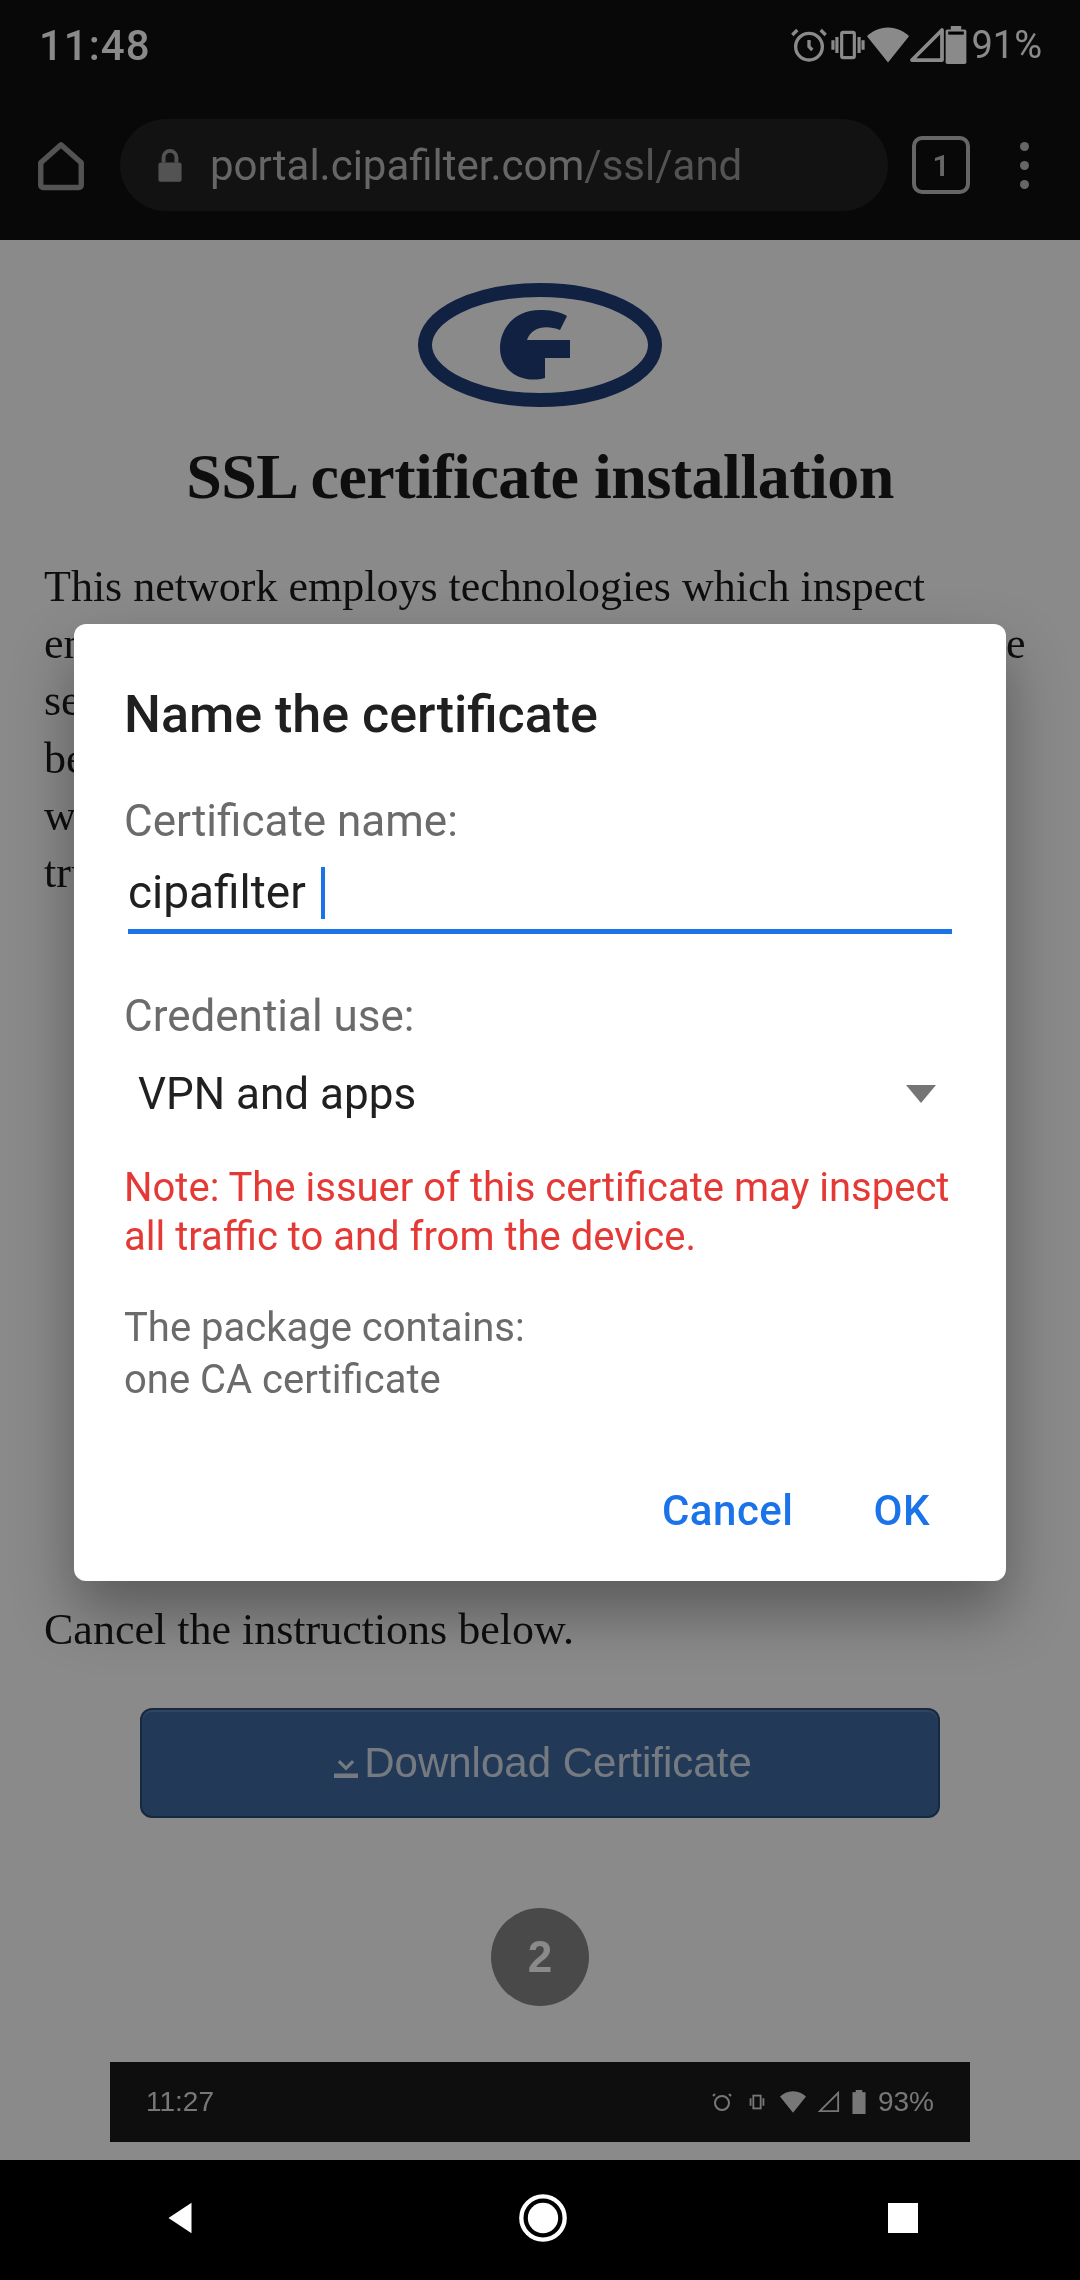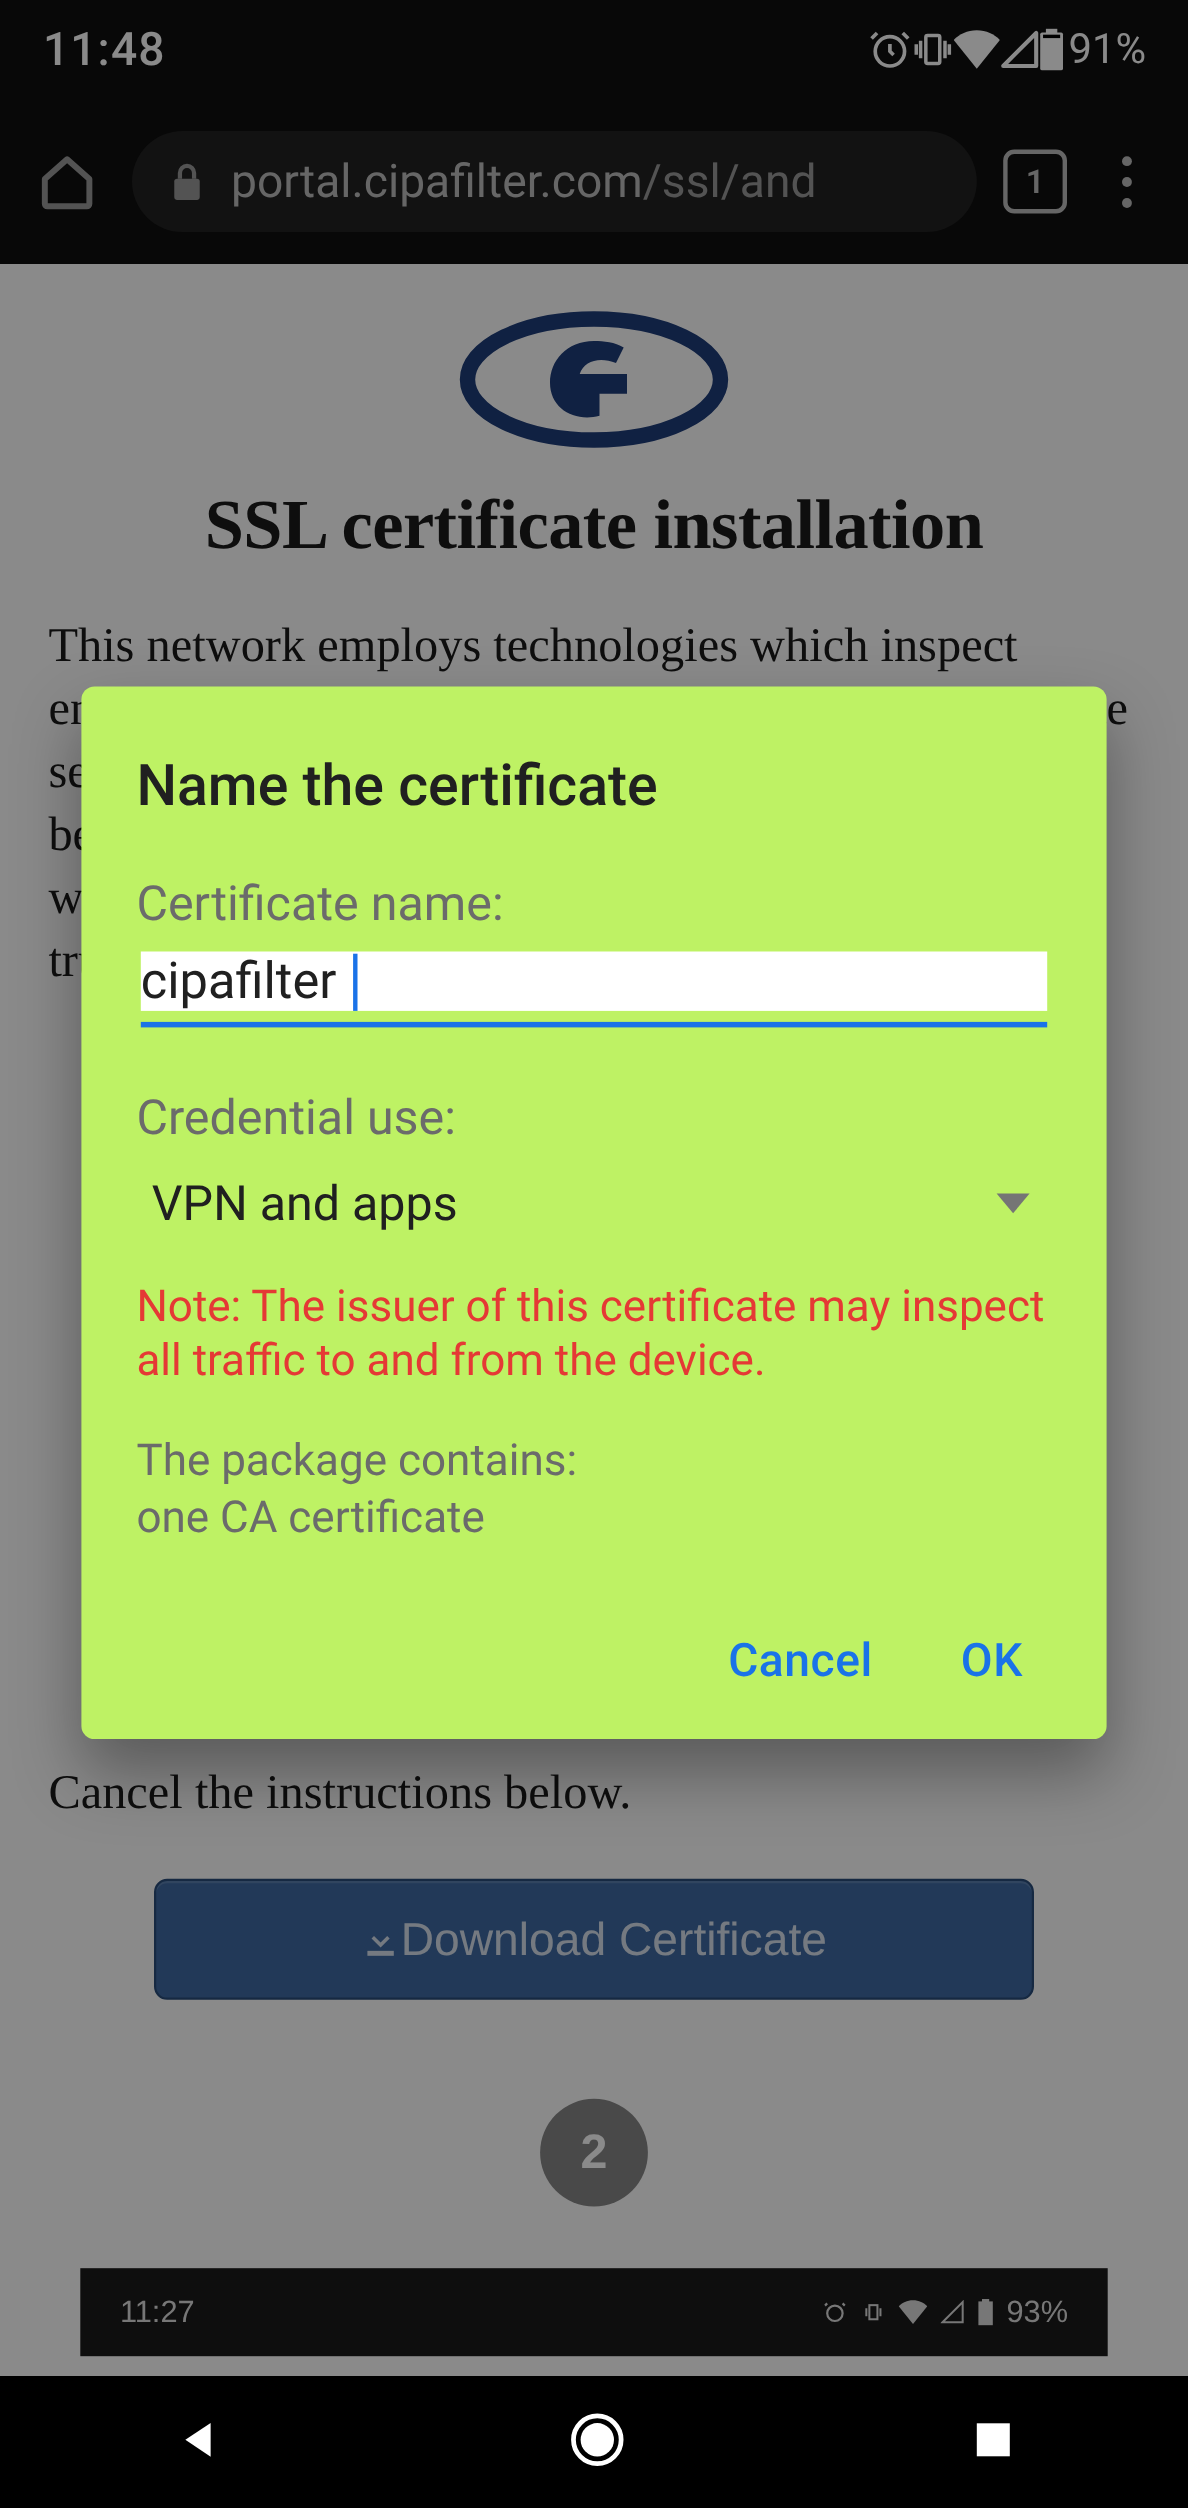--- a/index.html
+++ b/index.html
@@ -24,26 +24,26 @@
     .menu-btn span { width: 9px; height: 9px; background: #bdbdbd; border-radius: 50%; }
 
     
     .page { position: absolute; top: 240px; left: 0; right: 0; bottom: 120px; background: #fff; padding: 40px 44px; font-family: Georgia, 'Times New Roman', serif; color: #1a1a1a; }
     .logo-wrap { display: flex; justify-content: center; margin-bottom: 30px; }
     .page h1 { font-size: 64px; font-weight: 700; text-align: center; margin-bottom: 44px; letter-spacing: -0.5px; }
     .page p.lead { font-size: 44px; line-height: 1.3; }
     .page p.follow { font-size: 44px; line-height: 1.3; margin-top: 700px; }
     .dl-btn { display: flex; align-items: center; justify-content: center; width: 800px; height: 110px; margin: 50px auto 0; background: #3f6aa3; border: 2px solid #2a4d7a; border-radius: 12px; color: #d8e2ee; font-size: 42px; font-family: Arial, sans-serif; box-shadow: inset 0 2px 0 rgba(255,255,255,0.15); }
     .step-circle { width: 98px; height: 98px; background: #888; border-radius: 50%; margin: 90px auto 0; display: flex; align-items: center; justify-content: center; color: #fff; font-size: 44px; font-weight: 700; font-family: Arial, sans-serif; }
-    .embed-shot { width: 934px; height: 80px; margin: 56px auto 0; background: #1a1a1a; display: flex; align-items: center; justify-content: space-between; padding: 0 36px; color: #ddd; font-family: Arial, sans-serif; font-size: 28px; }
+    .embed-shot { width: 860px; height: 80px; margin: 56px auto 0; background: #1a1a1a; display: flex; align-items: center; justify-content: space-between; padding: 0 36px; color: #ddd; font-family: Arial, sans-serif; font-size: 28px; }
     .embed-shot .er { display:flex; align-items:center; gap:12px; }
 
     
     .scrim { position: absolute; top: 0; left: 0; right: 0; bottom: 120px; background: rgba(0,0,0,0.46); }
-    .dialog { position: absolute; left: 74px; right: 74px; top: 624px; background: #bef264; border-radius: 12px; box-shadow: 0 30px 60px rgba(0,0,0,0.35); padding: 60px 46px 40px 46px; font-family: Roboto, Arial, sans-serif; color: #202020; }
+    .dialog { position: absolute; left: 74px; right: 74px; top: 624px; background: #ffffff; border-radius: 12px; box-shadow: 0 30px 60px rgba(0,0,0,0.35); padding: 60px 46px 40px 46px; font-family: Roboto, Arial, sans-serif; color: #202020; }
     .dialog h2 { font-size: 52px; font-weight: 500; margin-bottom: 50px; padding-left: 4px; }
     .dlabel { font-size: 44px; color: #6b6b6b; margin-bottom: 18px; padding-left: 4px; }
     .input-wrap { position: relative; border-bottom: 5px solid #1a73e8; margin: 0 8px 56px; padding-bottom: 10px; }
     .input-wrap input { border: none; outline: none; font-size: 46px; width: 100%; color: #202020; font-family: Roboto, Arial, sans-serif; }
     .caret { position: absolute; top: 2px; width: 4px; height: 52px; background: #1a73e8; }
     .select-row { display: flex; align-items: center; justify-content: space-between; padding: 8px 24px 0 18px; margin-bottom: 44px; }
     .select-row span { font-size: 44px; }
     .tri-down { width: 0; height: 0; border-left: 15px solid transparent; border-right: 15px solid transparent; border-top: 18px solid #757575; }
     .warn { color: #e53935; font-size: 40px; line-height: 1.22; margin-bottom: 40px; padding-left: 4px; }
     .pkg { color: #6b6b6b; font-size: 40px; line-height: 1.3; margin-bottom: 80px; padding-left: 4px; }

